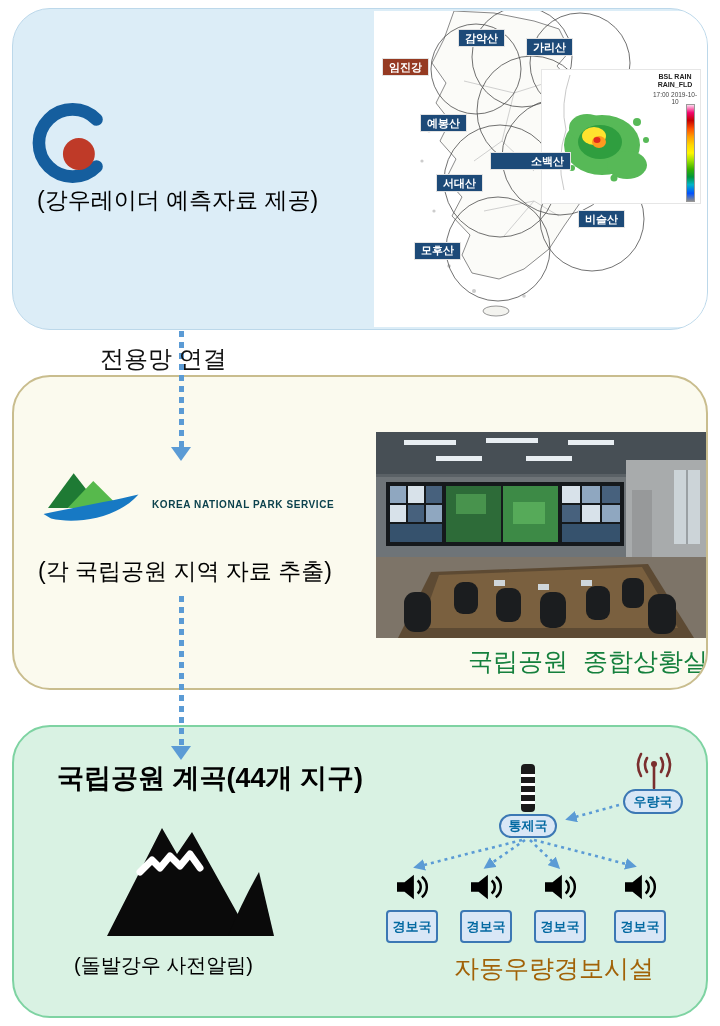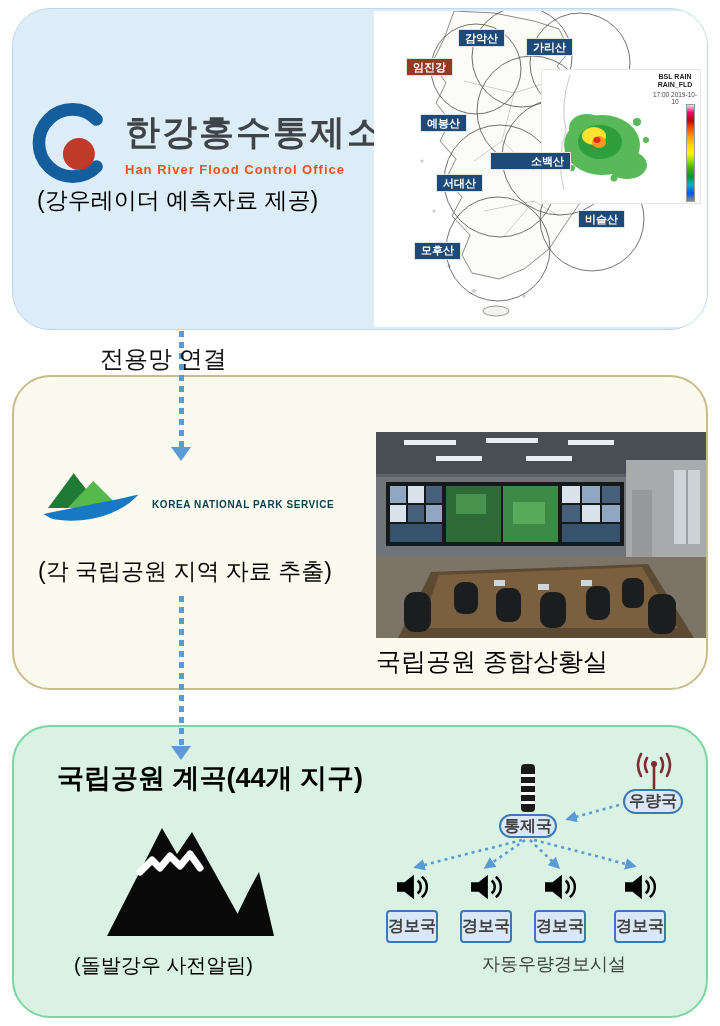--- a/index.html
+++ b/index.html
@@ -46,57 +46,53 @@
                border-top:14px solid #5b9bd5; }
   .conn-label { position:absolute; font-size:24px; color:#111; z-index:7; white-space:nowrap; }
 
   
   .knps-block { position:absolute; left:28px; top:87px; display:flex; align-items:center; gap:12px; }
   .knps-logo { width:98px; height:76px; }
   .knps-name { font-size:29px; font-weight:bold; color:#0c424d; letter-spacing:1px; }
   .knps-name-en { font-size:10px; font-weight:bold; color:#0c424d; letter-spacing:0.6px; margin-top:5px; }
   .p2-caption { left:24px; top:179px; }
   .photo { position:absolute; left:362px; top:55px; width:332px; height:206px; overflow:hidden; }
-  .photo-caption { position:absolute; left:362px; top:268px; width:332px; text-align:left;
-                   font-size:25px; color:#000000; }
+  .photo-caption { position:absolute; left:362px; top:268px; width:332px; text-align:right;
+                   font-size:25px; color:#15803d;font-family:Liberation Mono, monospace; }
 
   
   .p3-title { position:absolute; left:43px; top:33px; font-size:27px; font-weight:bold; color:#000; white-space:nowrap; }
   .mtn-icon { position:absolute; left:88px; top:83px; width:175px; height:130px; }
   .p3-caption { position:absolute; left:60px; top:225px; font-size:20px; color:#000; white-space:nowrap; }
   .diag-arrows { position:absolute; left:358px; top:5px; }
   .station-box { position:absolute; display:flex; align-items:center; justify-content:center;
-                 font-size:16px; font-weight:bold; color:#404040; background:#d9e7f6;
+                 font-size:13px; font-weight:bold; color:#0369a1; background:#d9e7f6;
                  border:2px solid #3c78b4; }
   .box-control { left:485px; top:87px; width:58px; height:24px; border-radius:12px; }
   .box-rain    { left:609px; top:62px; width:60px; height:25px; border-radius:13px; }
   .box-alarm   { width:52px; height:33px; border-radius:4px; top:183px; }
   .tower-icon   { position:absolute; left:501px; top:35px; width:26px; height:52px; }
   .antenna-icon { position:absolute; left:618px; top:23px; width:44px; height:40px; }
   .speaker { position:absolute; width:36px; height:30px; top:145px; }
   .diag-caption { position:absolute; left:428px; top:225px; width:224px; text-align:center;
-                  font-size:18px; color:#404040; white-space:nowrap; }
+                  font-size:25px; color:#a16207; white-space:nowrap; }
 </style>
 </head>
 <body>
 
 <div class="page">
 
   <section class="panel panel1">
 
     <div class="org-block">
       <div class="hr-logo">
         <svg width="84" height="84" viewBox="0 0 100 100">
           <path d="M78 22 A40 40 0 1 0 78 78" fill="none" stroke="#155e9e" stroke-width="15" stroke-linecap="round"></path>
           <circle cx="57" cy="63" r="19" fill="#bf3a28"></circle>
         </svg>
-      </div>
-      <div>
-        <div class="hr-name">한강홍수통제소</div>
-        <div class="hr-name-en">Han River Flood Control Office</div>
       </div>
     </div>
 
     <div class="caption p1-caption">(강우레이더 예측자료 제공)</div>
 
     <div class="map-wrap">
       <svg width="334" height="316" viewBox="0 0 334 316">
 
         <path d="M80 0 L120 2 L160 10 L185 18 L196 40 L183 55 L196 70 L188 92 L200 108 L192 130 L204 150
                  L196 172 L206 192 L190 215 L175 238 L150 258 L125 268 L98 262 L88 244 L96 224 L78 205
@@ -147,21 +143,21 @@
           <circle cx="104" cy="70" r="3" fill="#57b957"></circle>
           <circle cx="30" cy="98" r="3" fill="#57b957"></circle>
           <circle cx="72" cy="108" r="3.5" fill="#57b957"></circle>
         </svg>
         <div class="radar-title">BSL RAIN RAIN_FLD</div>
         <div class="radar-time">17:00 2019-10-10</div>
         <div class="radar-legend"></div>
       </div>
 
       
-      <div class="map-label red" style="left:32px; top:47px;">임진강</div>
+      <div class="map-label red" style="left:8px; top:47px;">임진강</div>
       <div class="map-label" style="left:84px;  top:18px;">감악산</div>
       <div class="map-label" style="left:152px; top:27px;">가리산</div>
       <div class="map-label" style="left:46px;  top:103px;font-family:Liberation Serif, serif;">예봉산</div>
       <div class="map-label" style="left:116px; top:141px;padding-left:40px;">소백산</div>
       <div class="map-label" style="left:50px;  top:163px;margin-left:12px;">서대산</div>
       <div class="map-label" style="left:204px; top:199px;">비슬산</div>
       <div class="map-label" style="left:40px;  top:231px;font-family:Liberation Mono, monospace;">모후산</div>
     </div>
   </section>
 

